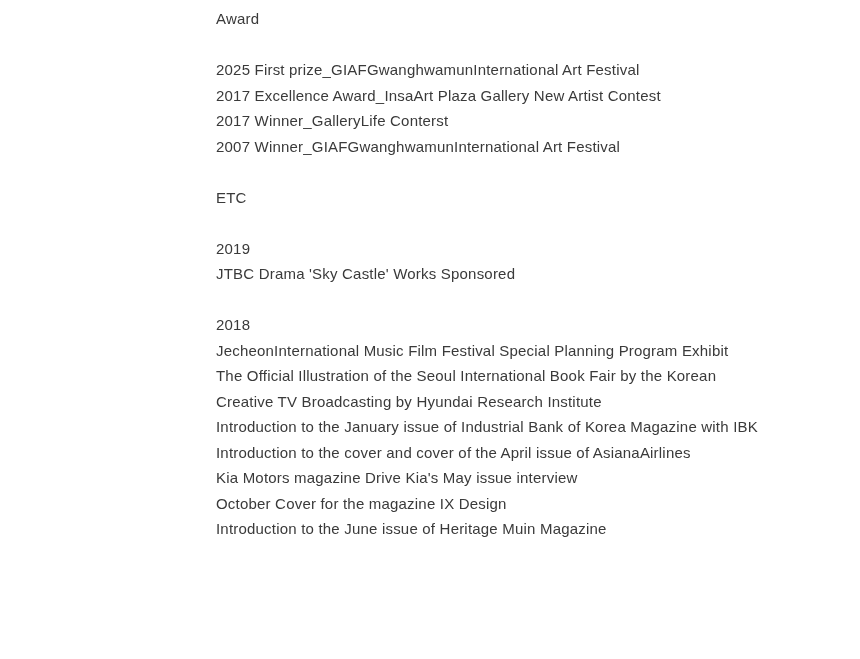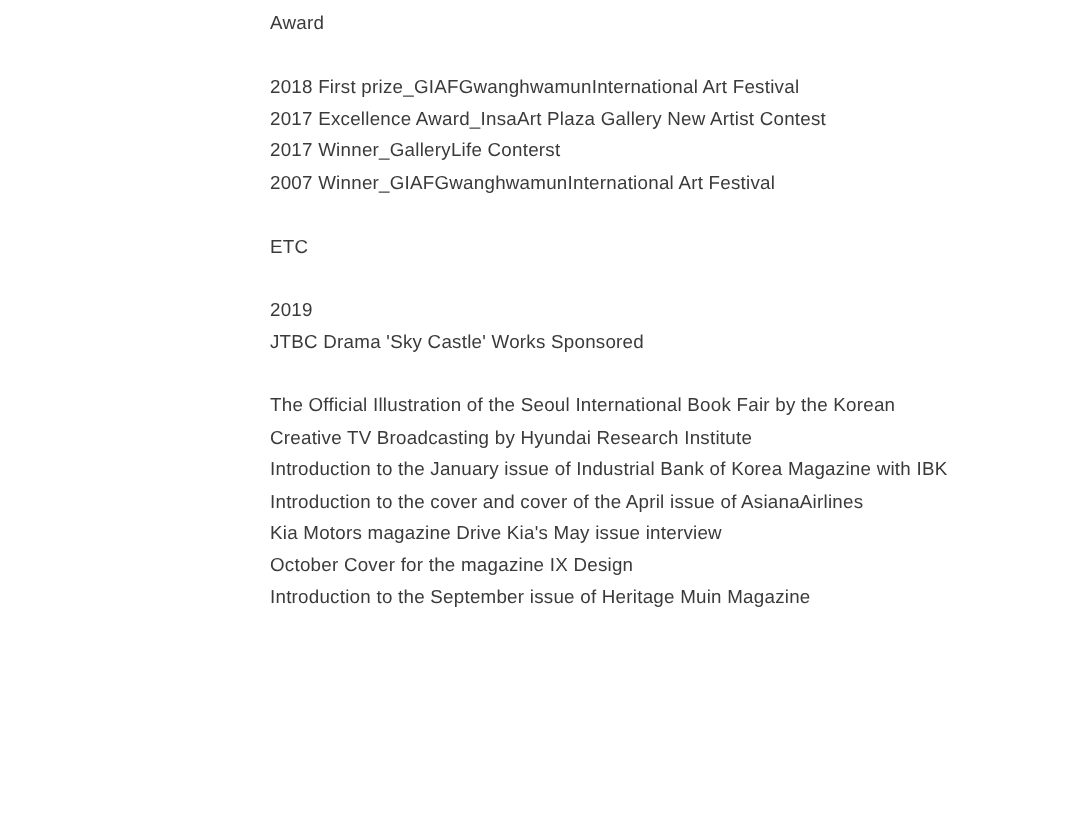--- a/index.html
+++ b/index.html
@@ -37,43 +37,45 @@
   }
 </style>
 </head>
 <body>
 
 <main class="page">
 
   <section>
     <h2 class="line heading">Award</h2>
     <div class="spacer"></div>
-    <p class="line">2018 First prize_GIAFGwanghwamunInternational Art Festival</p>
+    <p class="line">2025 First prize_GIAFGwanghwamunInternational Art Festival</p>
     <p class="line">2017 Excellence Award_InsaArt Plaza Gallery New Artist Contest</p>
     <p class="line">2017 Winner_GalleryLife Conterst</p>
     <p class="line">2007 Winner_GIAFGwanghwamunInternational Art Festival</p>
   </section>
 
   <div class="spacer"></div>
 
   <section>
     <h2 class="line heading">ETC</h2>
     <div class="spacer"></div>
 
     <div>
       <p class="line">2019</p>
       <p class="line">JTBC Drama 'Sky Castle' Works Sponsored</p>
     </div>
 
     <div class="spacer"></div>
 
     <div>
+      <p class="line">2018</p>
+      <p class="line">JecheonInternational Music Film Festival Special Planning Program Exhibit</p>
       <p class="line">The Official Illustration of the Seoul International Book Fair by the Korean</p>
       <p class="line">Creative TV Broadcasting by Hyundai Research Institute</p>
       <p class="line">Introduction to the January issue of Industrial Bank of Korea Magazine with IBK</p>
       <p class="line">Introduction to the cover and cover of the April issue of AsianaAirlines</p>
       <p class="line">Kia Motors magazine Drive Kia's May issue interview</p>
       <p class="line">October Cover for the magazine IX Design</p>
-      <p class="line">Introduction to the September issue of Heritage Muin Magazine</p>
+      <p class="line">Introduction to the June issue of Heritage Muin Magazine</p>
     </div>
   </section>
 
 </main>
 
 </body></html>

